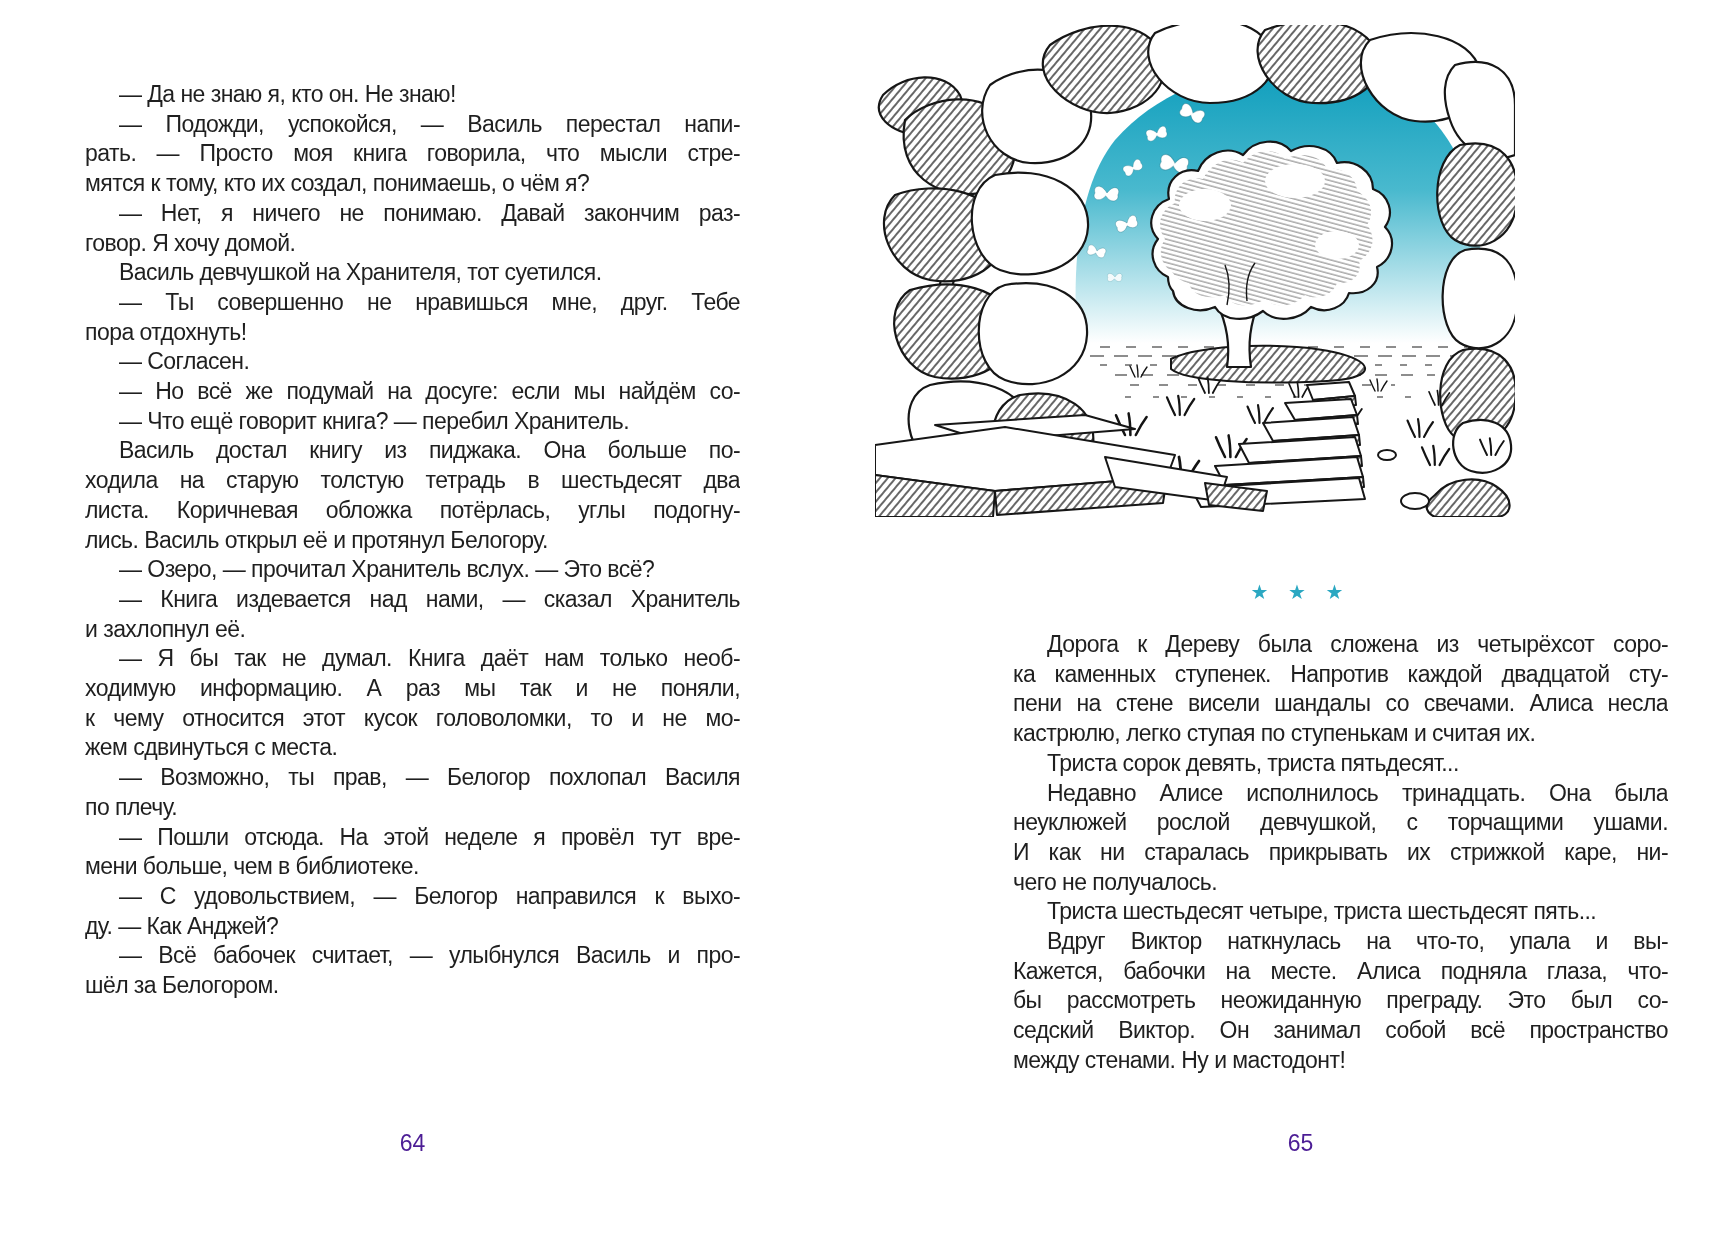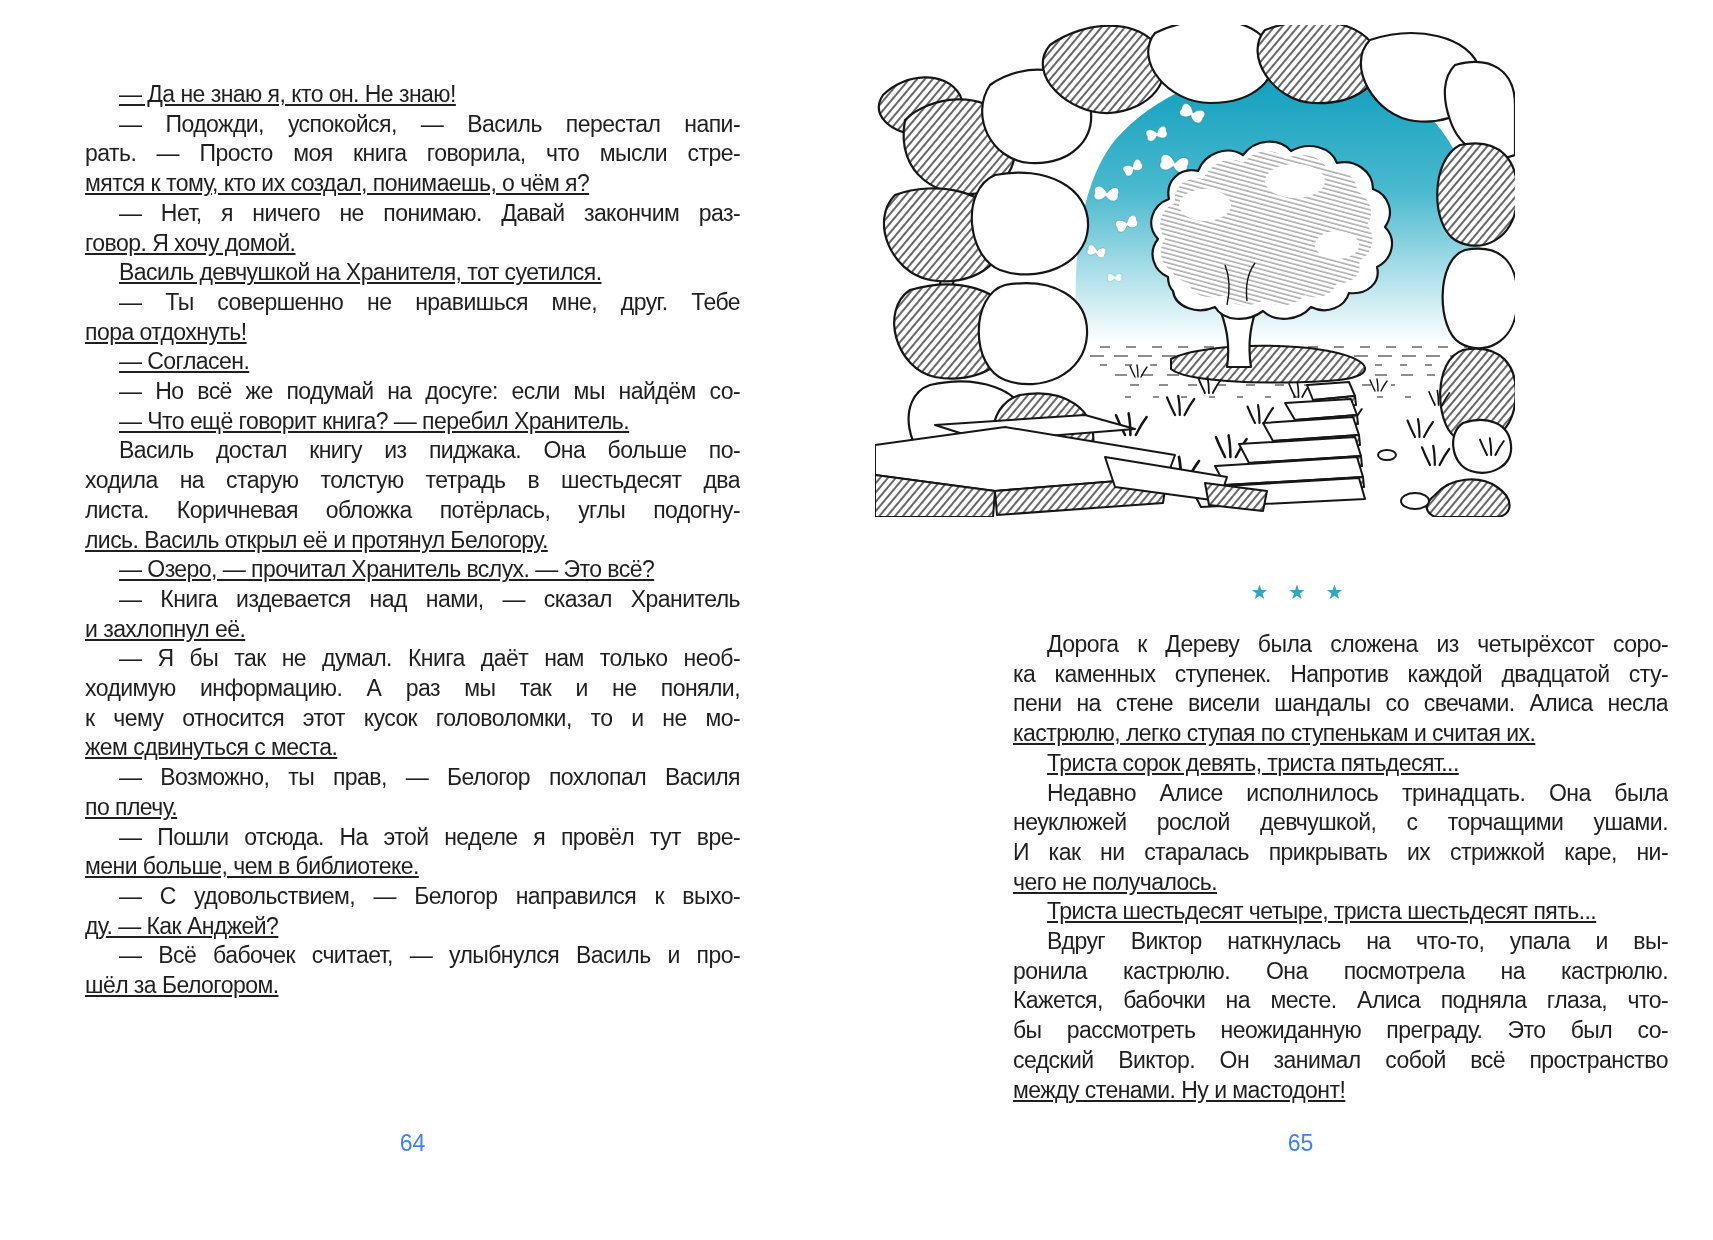--- a/index.html
+++ b/index.html
@@ -7,29 +7,29 @@
     width:1713px;height:1240px;position:relative;background:#ffffff;
     font-family:"Liberation Sans","DejaVu Sans",sans-serif;overflow:hidden;
   }
   .text-col{
     position:absolute;width:655px;font-size:23px;line-height:29.7px;
     color:#1f1f1f;letter-spacing:-0.55px;
   }
   #left-col{left:85px;top:80px;}
   #right-col{left:1013px;top:630px;}
   .line{text-align:justify;text-align-last:justify;overflow:hidden;white-space:normal;}
-  .line.end{text-align-last:left;text-decoration:underline;}
+  .line.end{text-align-last:left;}
   .line.indent{text-indent:34px;}
   .separator{
     position:absolute;left:973px;top:580px;width:655px;text-align:center;
     color:#2BA8C2;font-size:20px;letter-spacing:7px;font-weight:bold;
   }
   .pagenum{
     position:absolute;top:1130px;width:655px;text-align:center;
-    color:#3b82f6;font-size:23px;
+    color:#4c1d95;font-size:23px;
   }
   #pagenum-left{left:85px;}
   #pagenum-right{left:973px;}
   #illustration{position:absolute;left:875px;top:25px;width:640px;height:492px;}
   svg .rock{fill:#ffffff;stroke:#161616;stroke-width:2.2;stroke-linejoin:round;}
   svg .shaded{fill:url(#hatch);stroke:#161616;stroke-width:2.2;stroke-linejoin:round;}
   svg .slab{fill:#ffffff;stroke:#161616;stroke-width:2;stroke-linejoin:round;}
   svg .slabShaded{fill:url(#hatch);stroke:#161616;stroke-width:2;stroke-linejoin:round;}
   svg .ink{stroke:#161616;fill:none;}
 </style>
@@ -224,19 +224,18 @@
     <div class="line">ка каменных ступенек. Напротив каждой двадцатой сту-</div>
     <div class="line">пени на стене висели шандалы со свечами. Алиса несла</div>
     <div class="line end">кастрюлю, легко ступая по ступенькам и считая их.</div>
     <div class="line indent end">Триста сорок девять, триста пятьдесят...</div>
     <div class="line indent">Недавно Алисе исполнилось тринадцать. Она была</div>
     <div class="line">неуклюжей рослой девчушкой, с торчащими ушами.</div>
     <div class="line">И как ни старалась прикрывать их стрижкой каре, ни-</div>
     <div class="line end">чего не получалось.</div>
     <div class="line indent end">Триста шестьдесят четыре, триста шестьдесят пять...</div>
     <div class="line indent">Вдруг Виктор наткнулась на что-то, упала и вы-</div>
-    <div class="line">ронила кастрюлю. Она посмотрела на кастрюлю.</div>
     <div class="line">Кажется, бабочки на месте. Алиса подняла глаза, что-</div>
     <div class="line">бы рассмотреть неожиданную преграду. Это был со-</div>
     <div class="line">седский Виктор. Он занимал собой всё пространство</div>
     <div class="line end">между стенами. Ну и мастодонт!</div>
   </div>
 <div id="pagenum-right" class="pagenum">65</div>
 
 </body></html>

